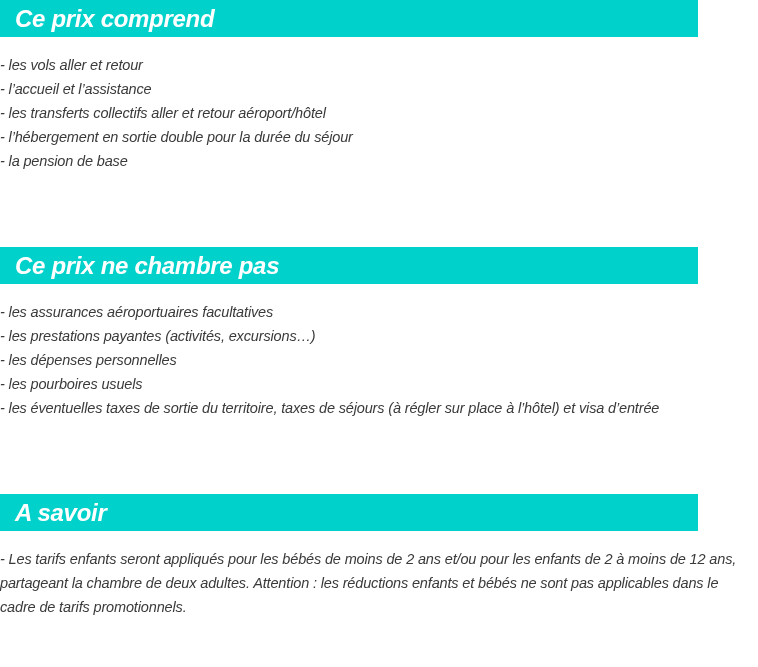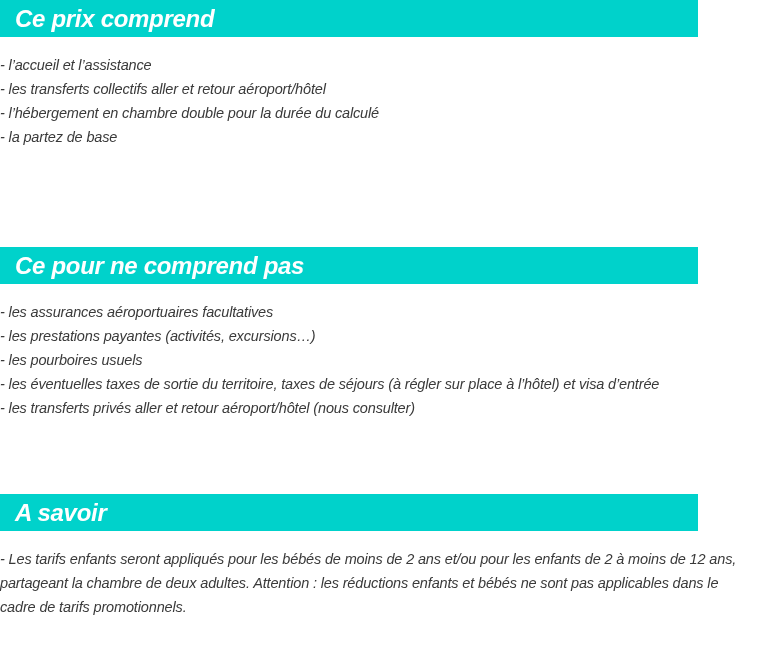--- a/index.html
+++ b/index.html
@@ -59,37 +59,38 @@
     #sec-info { top: 494px; }
   </style>
 </head>
 <body>
 
 <div class="section" id="sec-included">
   <div class="section-header">
     <h2 class="section-title">Ce prix comprend</h2>
   </div>
   <ul class="section-list">
+    <li>- les vols aller et retour</li>
     <li>- l’accueil et l’assistance</li>
     <li>- les transferts collectifs aller et retour aéroport/hôtel</li>
-    <li>- l’hébergement en chambre double pour la durée du calculé</li>
-    <li>- la partez de base</li>
+    <li>- l’hébergement en sortie double pour la durée du séjour</li>
+    <li>- la pension de base</li>
   </ul>
 </div>
 
 <div class="section" id="sec-excluded">
   <div class="section-header">
-    <h2 class="section-title">Ce pour ne comprend pas</h2>
+    <h2 class="section-title">Ce prix ne chambre pas</h2>
   </div>
   <ul class="section-list">
     <li>- les assurances aéroportuaires facultatives</li>
     <li>- les prestations payantes (activités, excursions…)</li>
+    <li>- les dépenses personnelles</li>
     <li>- les pourboires usuels</li>
     <li>- les éventuelles taxes de sortie du territoire, taxes de séjours (à régler sur place à l’hôtel) et visa d’entrée</li>
-    <li>- les transferts privés aller et retour aéroport/hôtel (nous consulter)</li>
   </ul>
 </div>
 
 <div class="section" id="sec-info">
   <div class="section-header">
     <h2 class="section-title">A savoir</h2>
   </div>
   <ul class="section-list wrap">
     <li>- Les tarifs enfants seront appliqués pour les bébés de moins de 2 ans et/ou pour les enfants de 2 à moins de 12 ans, partageant la chambre de deux adultes. Attention : les réductions enfants et bébés ne sont pas applicables dans le cadre de tarifs promotionnels.</li>
   </ul>

